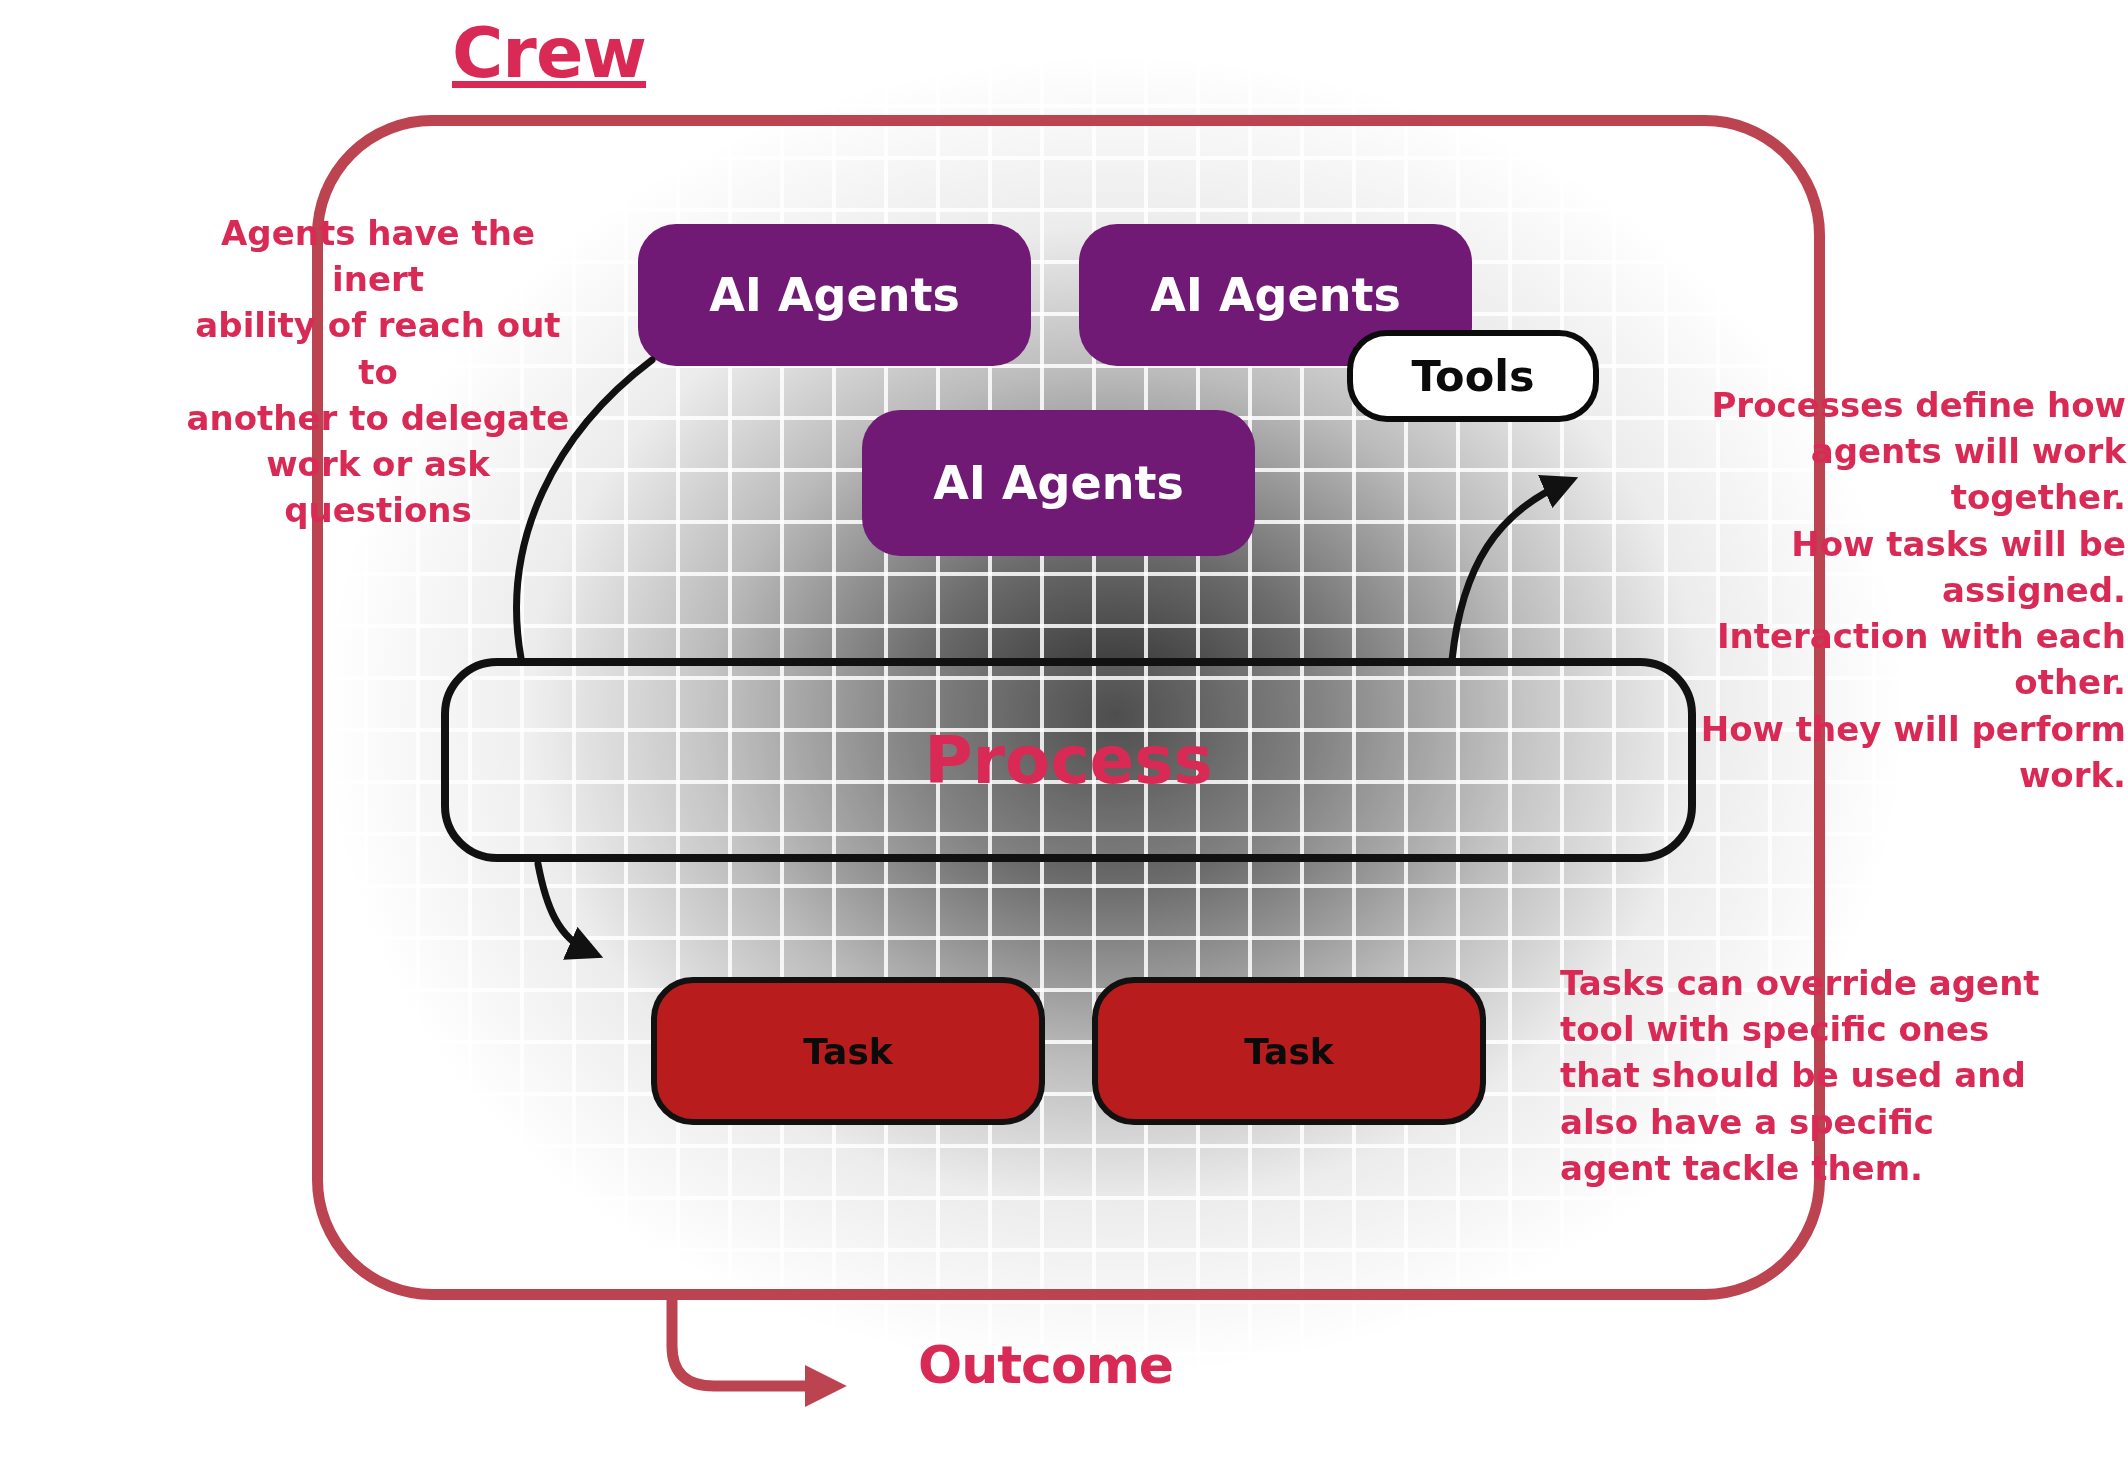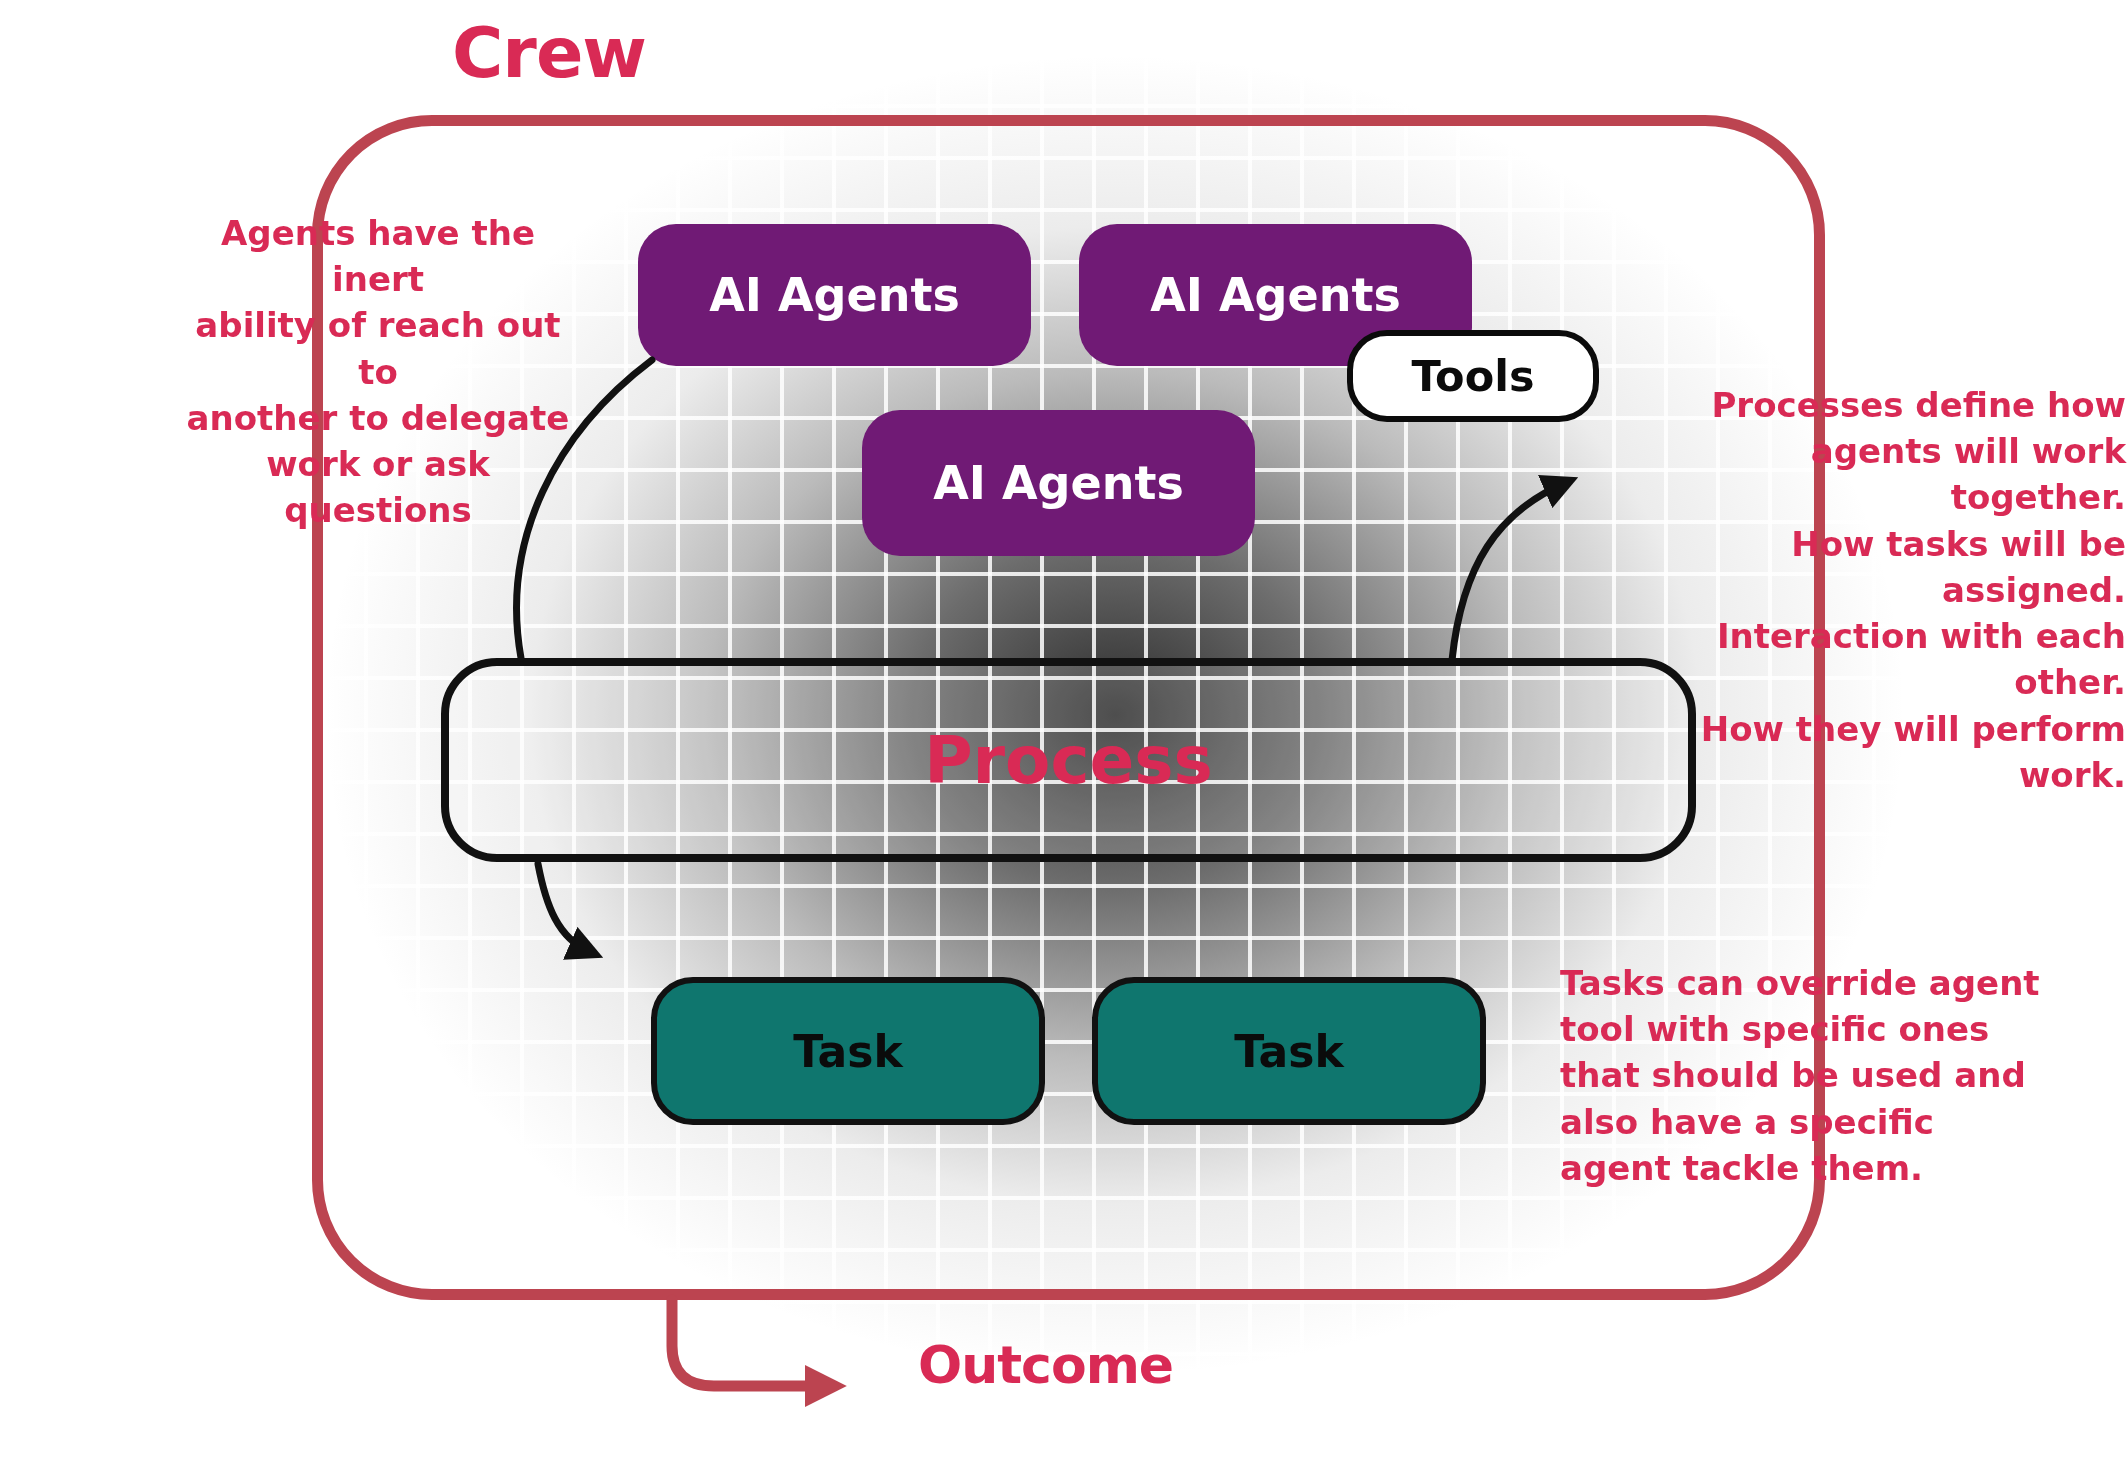--- a/index.html
+++ b/index.html
@@ -31,20 +31,21 @@
     position: absolute;
     left: 312px; top: 115px; width: 1513px; height: 1185px;
     border: 11px solid #bc4450;
     border-radius: 120px;
     box-sizing: border-box;
   }
   .crew-title {
     position: absolute; left: 452px; top: 12px;
     color: #d92a55; font-size: 70px; font-weight: 700;
     letter-spacing: -1px;
+    text-decoration: underline;
   }
   
   .annotation {
     position: absolute;
     color: #d92a55; font-size: 34px; font-weight: 700;
     line-height: 1.36; white-space: pre-line;
   }
   .annotation-left   { left: 178px;  top: 194px;  width: 400px; text-align: center; margin-top: 16px; }
   .annotation-right-top    { left: 1631px; top: 382px;  width: 495px; text-align: right; }
   .annotation-right-bottom { left: 1560px; top: 960px;  width: 480px; text-align: left; }
@@ -74,25 +75,25 @@
     left: 441px; top: 658px; width: 1255px; height: 204px;
     background: rgba(255,255,255,0.16);
     border: 8px solid #111111; border-radius: 56px;
     box-sizing: border-box;
     display: flex; align-items: center; justify-content: center;
     color: #d92a55; font-size: 66px; font-weight: 700;
   }
   .task-box {
     position: absolute;
     width: 394px; height: 148px;
-    background: #0f766e; color: #0b0b0b;
+    background: #b91c1c; color: #0b0b0b;
     border: 6px solid #111111; border-radius: 42px;
     box-sizing: border-box;
     display: flex; align-items: center; justify-content: center;
-    font-size: 44px; font-weight: 700;
+    font-size: 36px; font-weight: 700;
   }
   .task-1 { left: 651px;  top: 977px; }
   .task-2 { left: 1092px; top: 977px; }
   .outcome-label {
     position: absolute; left: 878px; top: 1335px;
     color: #d92a55; font-size: 52px; font-weight: 700;
     letter-spacing: -1px;
     margin-left: 40px;
   }
   .arrow-layer {

